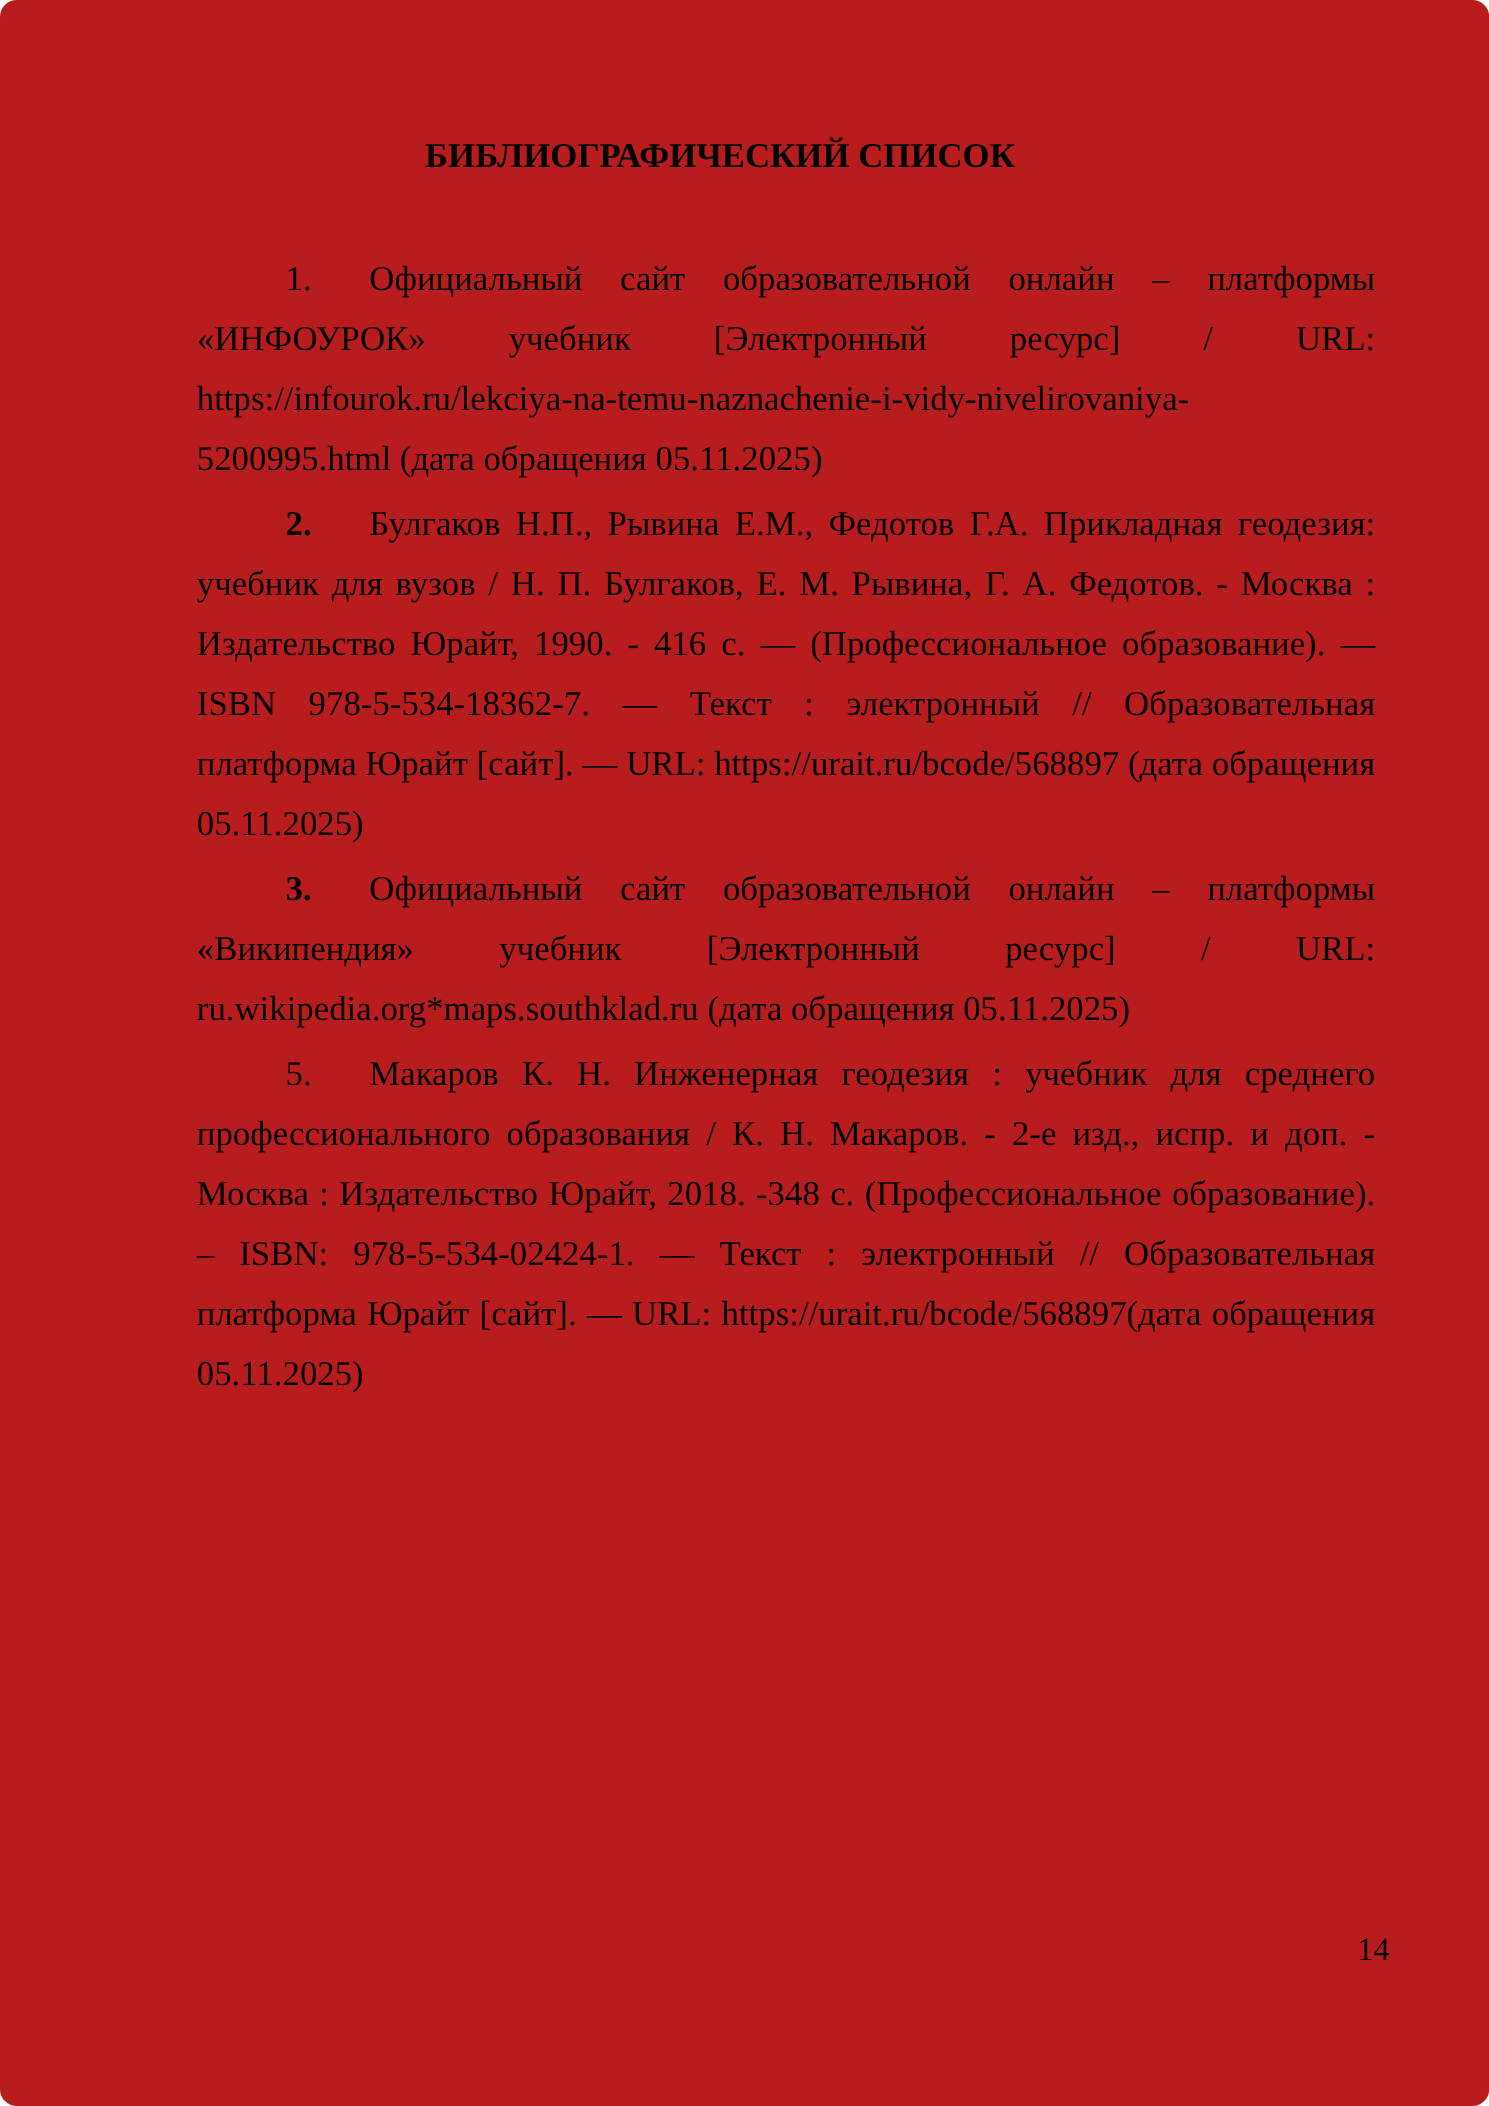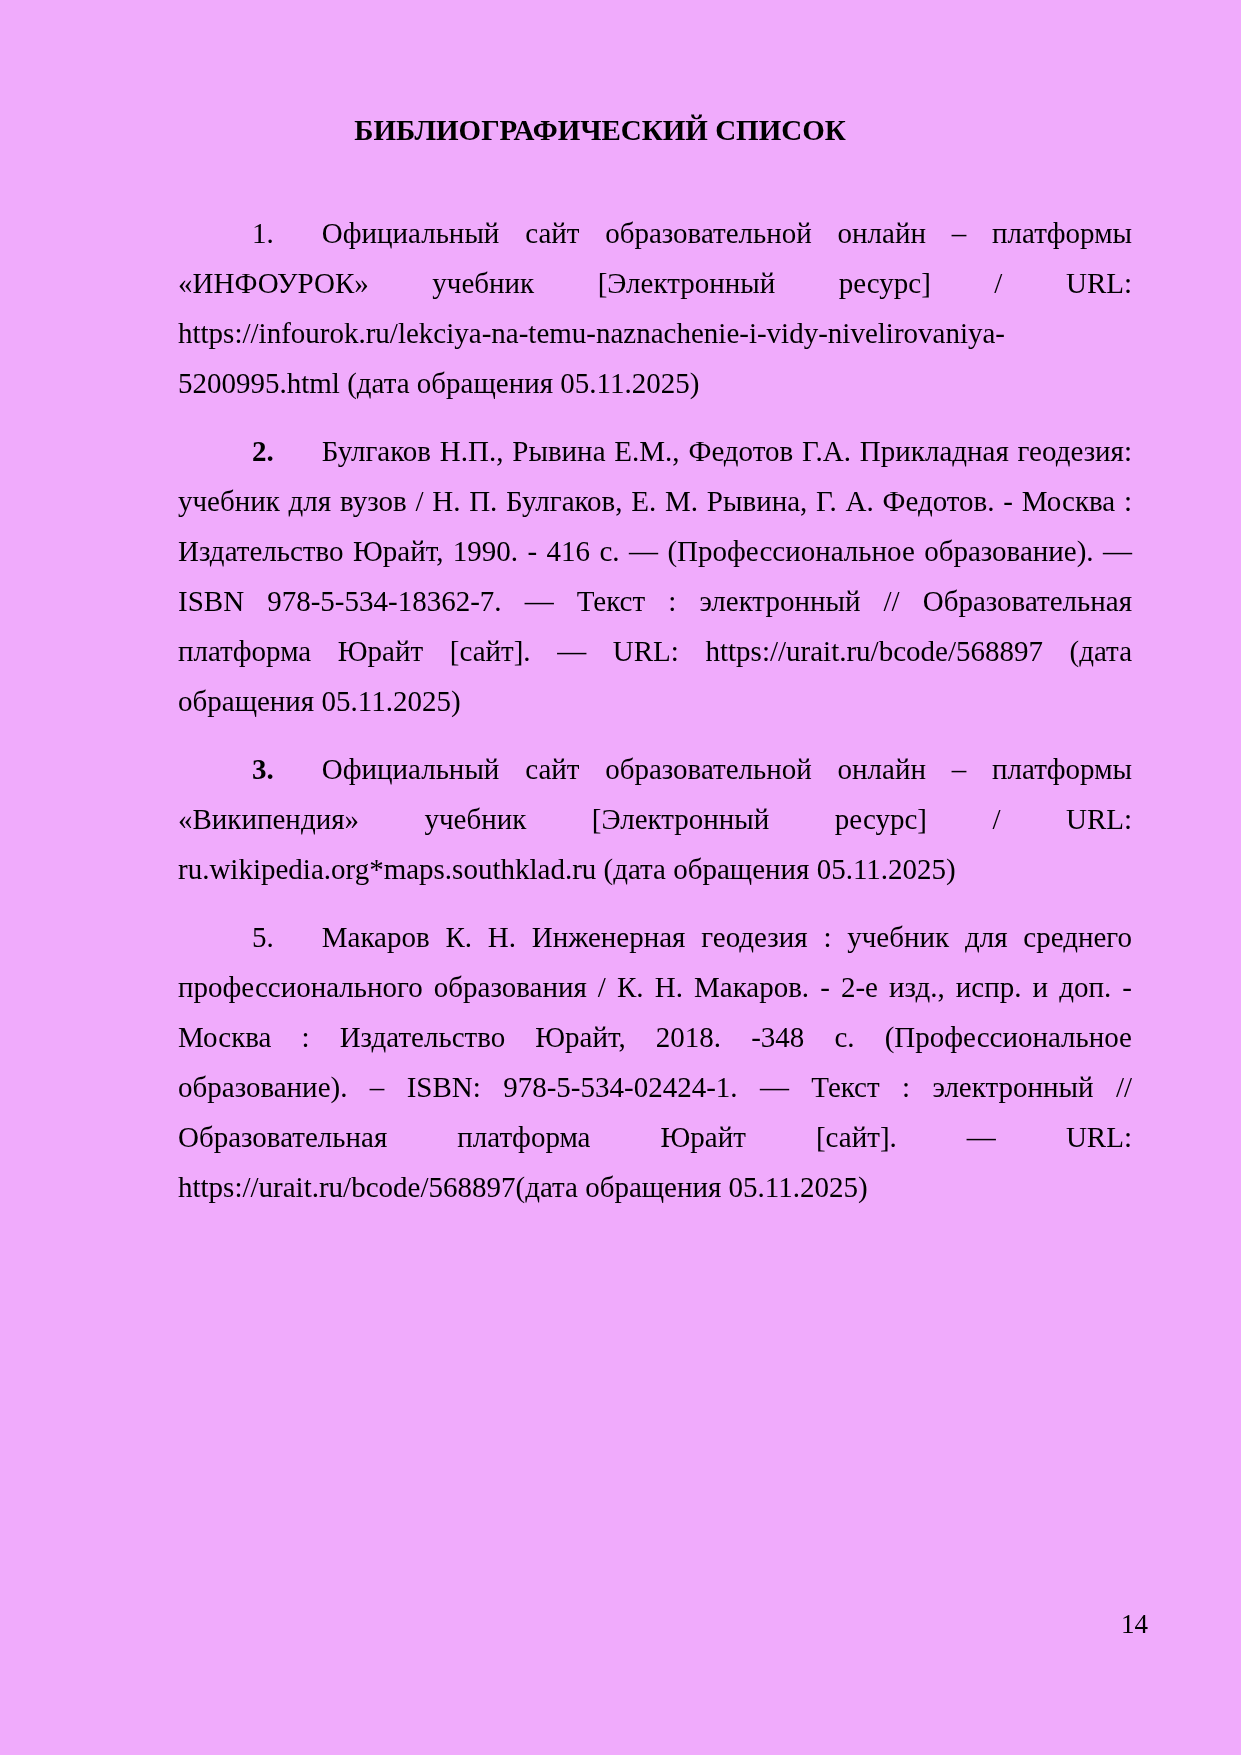--- a/index.html
+++ b/index.html
@@ -4,56 +4,57 @@
 <style>
   html, body {
     margin: 0;
     padding: 0;
     background: #ffffff;
   }
   .page {
     position: relative;
     width: 1241px;
     height: 1755px;
-    background: #f0abfc;
+    background: #b91c1c;
     color: #000000;
     font-family: "Liberation Serif", "DejaVu Serif", serif;
     overflow: hidden;
+    border-radius: 14px;
   }
   .content {
     position: absolute;
     left: 160px;
     top: 112px;
     width: 990px;
   }
   .doc-title {
     font-size: 29px;
     line-height: 36px;
     font-weight: bold;
     text-align: center;
     margin: 0 110px 60px 0;
   }
   .bib-item {
     font-size: 29px;
     line-height: 50px;
     text-align: justify;
     text-indent: 74px;
-    margin: 18px;
+    margin: 4px;
     overflow-wrap: break-word;
   }
   .num {
     margin-right: 48px;
   }
   .num.bold {
     font-weight: bold;
   }
   .page-number {
     position: absolute;
     top: 1608px;
-    right: 93px;
+    right: 83px;
     font-size: 27px;
     line-height: 32px;
   }
 </style>
 </head>
 <body>
 
 <div class="page">
   <div class="content">
 

